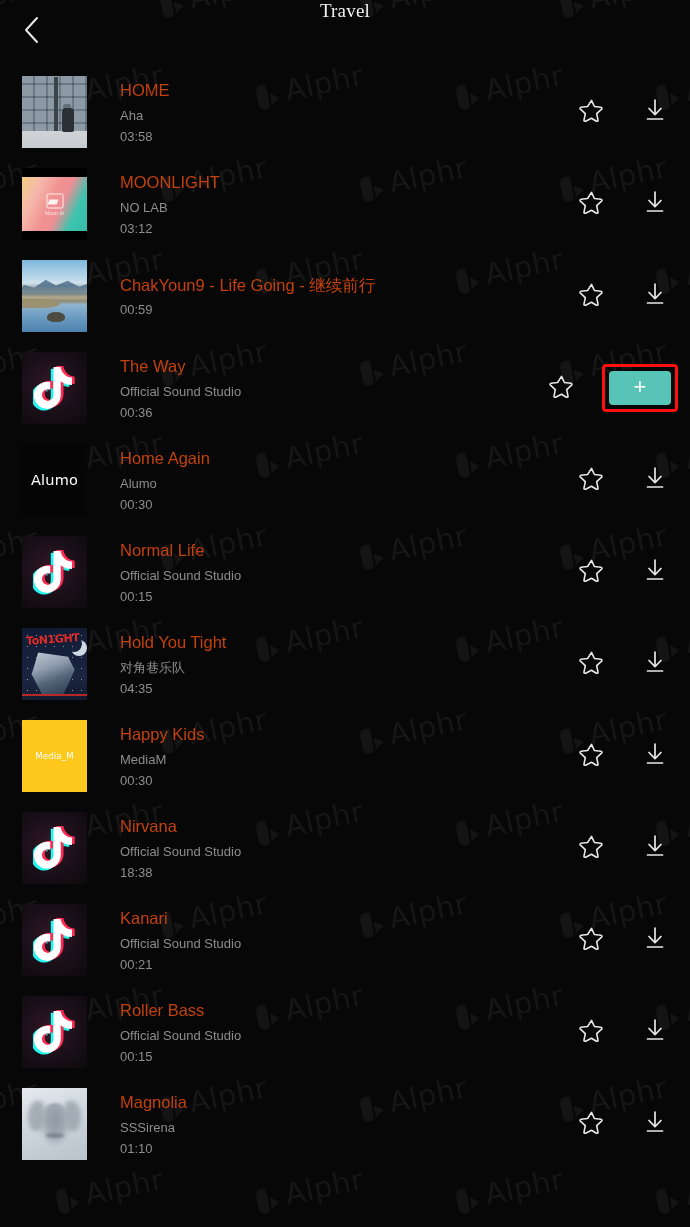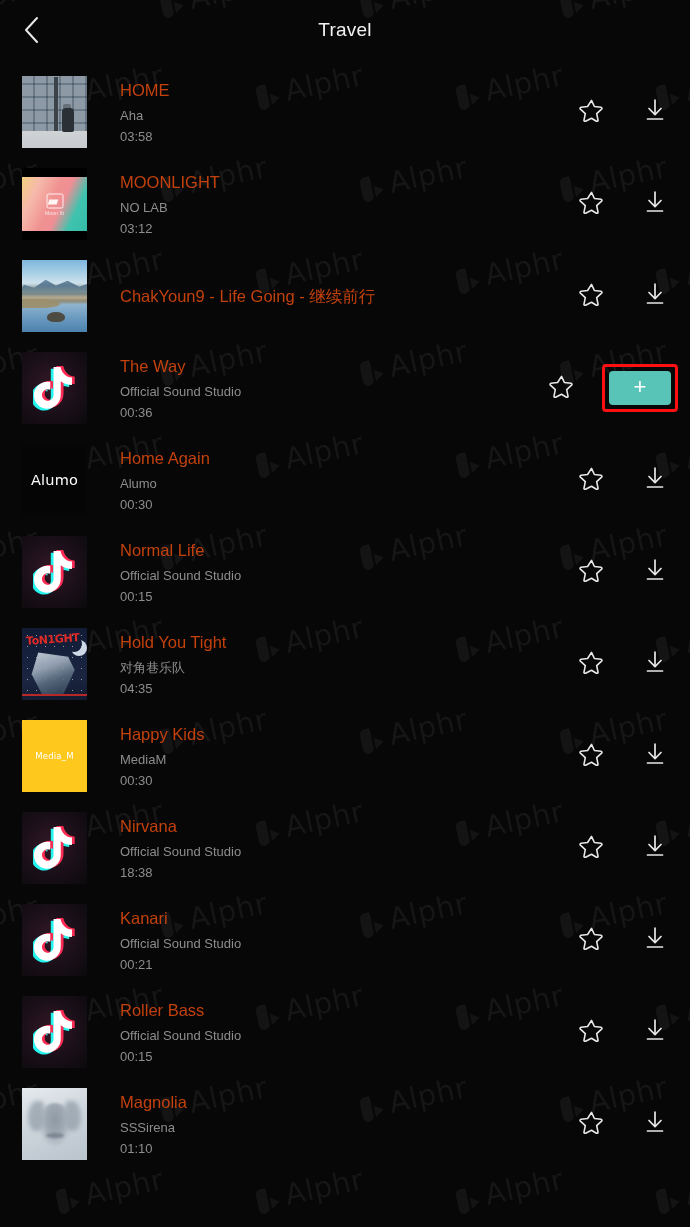--- a/index.html
+++ b/index.html
@@ -68,22 +68,22 @@
     letter-spacing: 0.5px;
     line-height: 1;
   }
 
   
   #header {
     position: relative;
     z-index: 3;
     height: 60px;
     display: flex;
-    align-items: center;
     justify-content: center;
+    font-family: Liberation Serif, serif;
   }
   #back-button {
     position: absolute;
     left: 10px;
     top: 8px;
     width: 44px;
     height: 44px;
     display: flex;
     align-items: center;
     justify-content: center;
@@ -700,20 +700,21 @@
         </div>
       </div>
       <div class="track-row">
         <div class="thumb art-lake">
           <div class="peak"></div>
           <div class="shore"></div>
           <div class="rock"></div>
         </div>
         <div class="track-info">
           <div class="track-title">ChakYoun9 - Life Going - 继续前行</div>
+          <div class="track-duration">00:59</div>
         </div>
         <div class="row-actions">
           <div class="fav-button">
             <span><svg width="25" height="24" viewBox="0 0 25 24" aria-hidden="true">
                 <path d="M12.5 2.4 l2.9 6.1 6.6 .8 c.9 .1 1.2 1.2 .6 1.8 l-4.9 4.5 1.3 6.5 c.2 .9-.8 1.6-1.6 1.2 L12.5 20.2 6.6 23.3 c-.8 .4-1.8-.3-1.6-1.2 l1.3-6.5 -4.9-4.5 c-.6-.6-.3-1.7 .6-1.8 l6.6-.8 Z" fill="none" stroke="#e8e8e8" stroke-width="1.6" stroke-linejoin="round"></path>
               </svg></span>
           </div>
           <div class="dl-button">
             <span><svg width="26" height="26" viewBox="0 0 26 26" aria-hidden="true">
                 <line x1="13" y1="3" x2="13" y2="17" stroke="#e8e8e8" stroke-width="1.7" stroke-linecap="round"></line>

